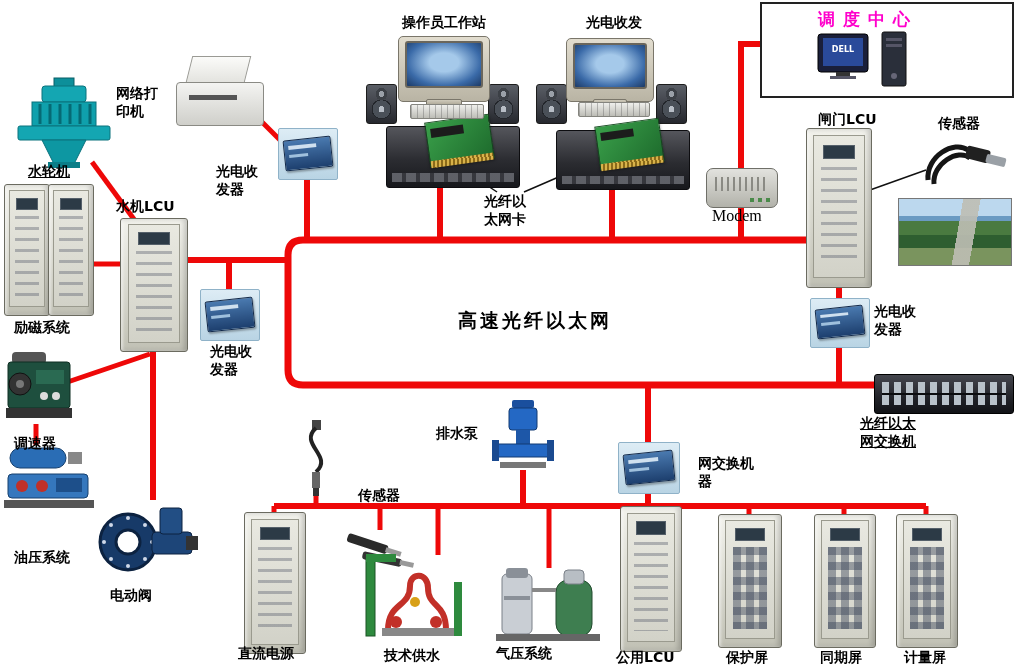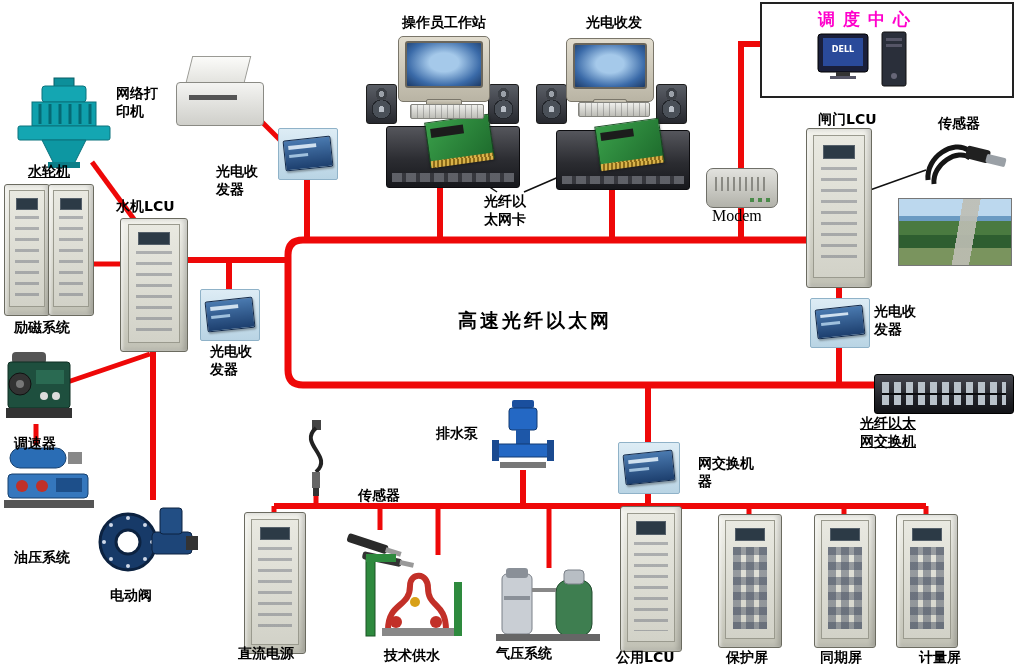--- a/index.html
+++ b/index.html
@@ -415,15 +415,15 @@
       </div>
   </div>
   <div class="lbl" style="left:820px;top:648px;">同期屏</div>
 
   <div class="cabinet" style="left:896px;top:514px;width:60px;height:132px;">
     <div class="cab-inner">
         <div class="cab-screen"></div>
         <div class="cab-grid squares"></div>
       </div>
   </div>
-  <div class="lbl" style="left:904px;top:648px;margin-left:15px;">计量屏</div>
+  <div class="lbl" style="left:904px;top:648px;">计量屏</div>
 
 </div>
 
 </body></html>

